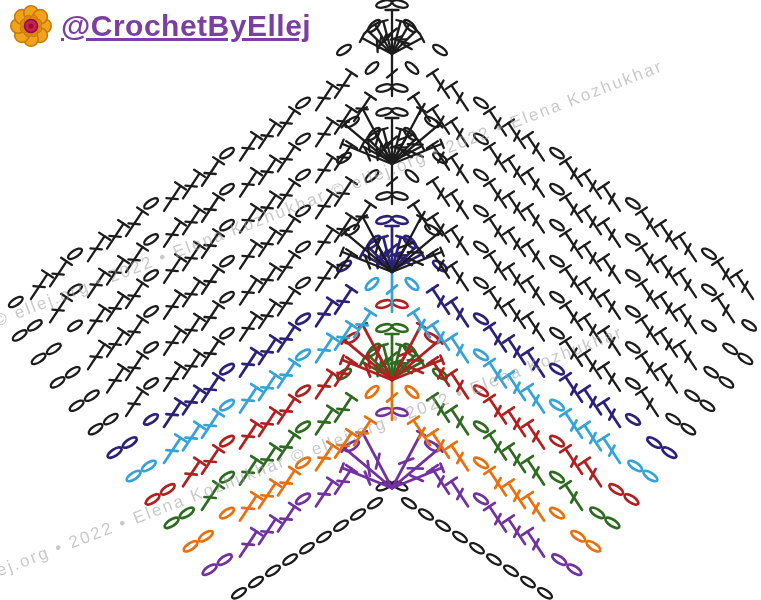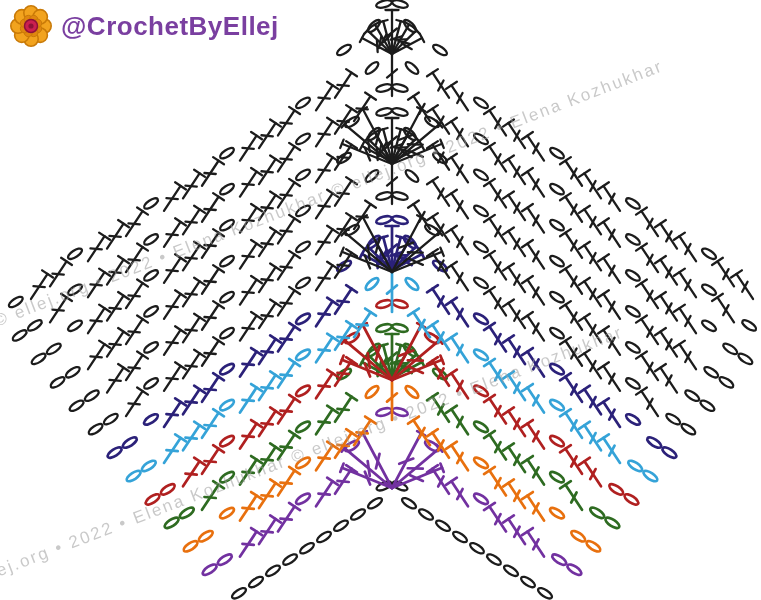--- a/index.html
+++ b/index.html
@@ -5,22 +5,23 @@
   html,body{margin:0;padding:0;background:#fff;}
   .stage{
     position:relative;width:761px;height:600px;overflow:hidden;background:#ffffff;
     font-family:"Liberation Sans", sans-serif;
   }
   #chart{position:absolute;left:0;top:0;}
   .logo{
     position:absolute;left:8px;top:3px;display:flex;align-items:center;gap:7px;z-index:5;
   }
   .logo .handle{
-    font-size:26px;font-weight:bold;letter-spacing:0.5px;
+    font-size:30px;font-weight:bold;letter-spacing:0.5px;
     font-family:"Liberation Sans", sans-serif;
+    text-decoration:underline;
   }
   .wm{
     position:absolute;white-space:nowrap;z-index:4;pointer-events:none;
     font-size:17px;letter-spacing:2.2px;transform-origin:0 50%;
     font-family:"Liberation Sans", sans-serif;
   }
 </style>
 </head>
 <body>
 

